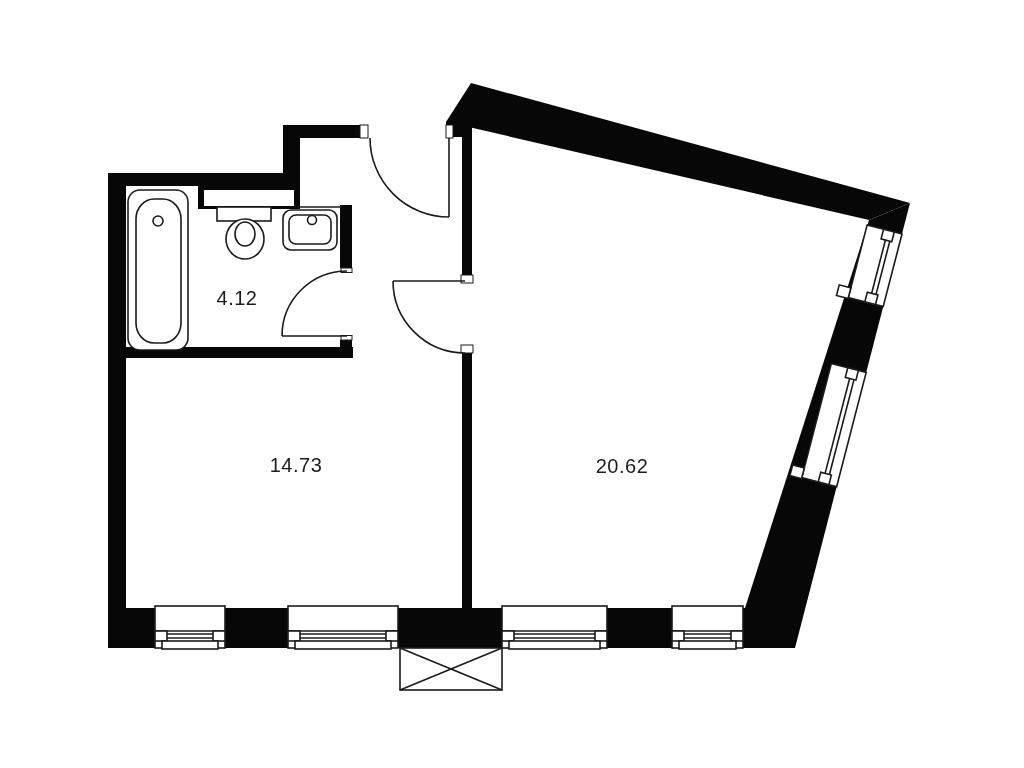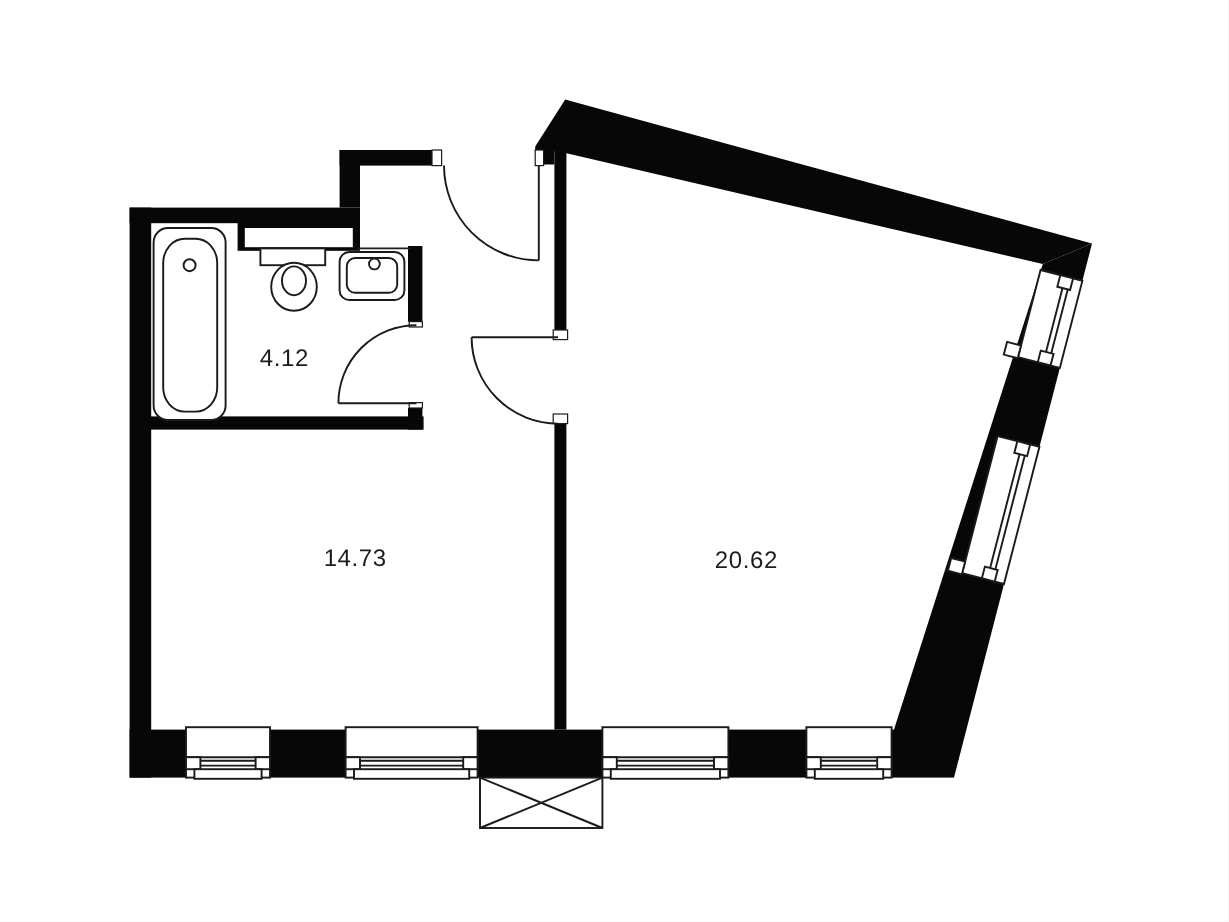--- a/index.html
+++ b/index.html
@@ -8,21 +8,21 @@
     background: #ffffff;
     width: 1024px;
     height: 768px;
     overflow: hidden;
     font-family: "Liberation Sans", sans-serif;
   }
   .plan-stage {
     width: 1024px;
     height: 768px;
     position: relative;
-    background: #e5e5e5;
+    background: #c2410c;
   }
   svg { display: block; }
   .wall   { fill: #070707; stroke: none; }
   .jamb   { fill: #ffffff; stroke: #1b1b1b; stroke-width: 1; }
   .thin   { fill: none; stroke: #1b1b1b; stroke-width: 1.6; }
   .thinf  { fill: #ffffff; stroke: #1b1b1b; stroke-width: 1.6; }
   .whitef { fill: #ffffff; stroke: none; }
   .area-label {
     font-family: "Liberation Sans", sans-serif;
     font-size: 20px;

